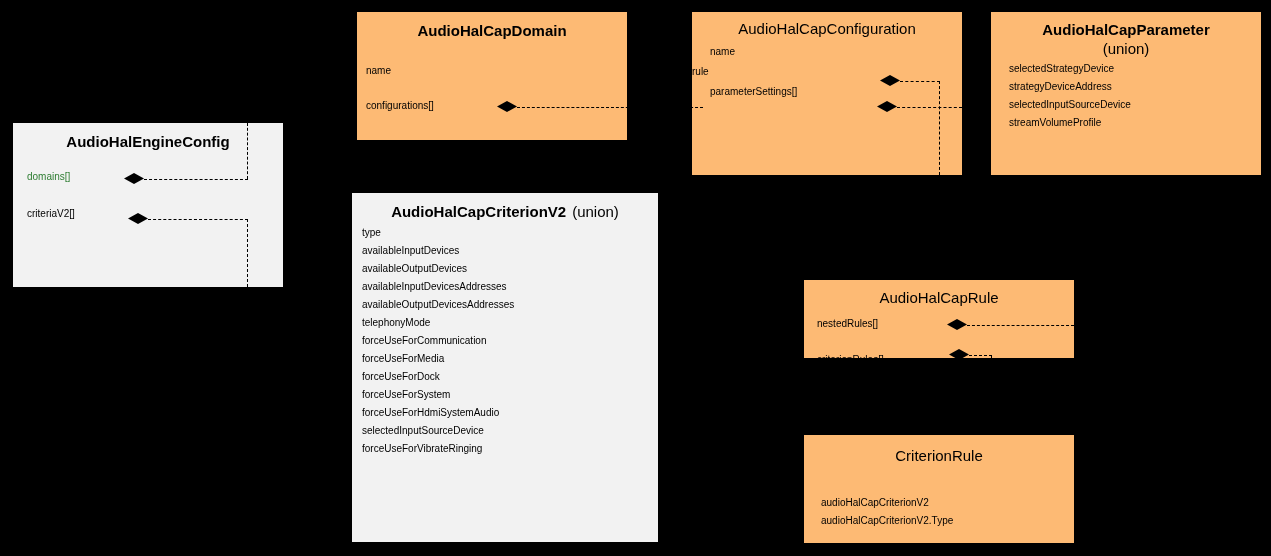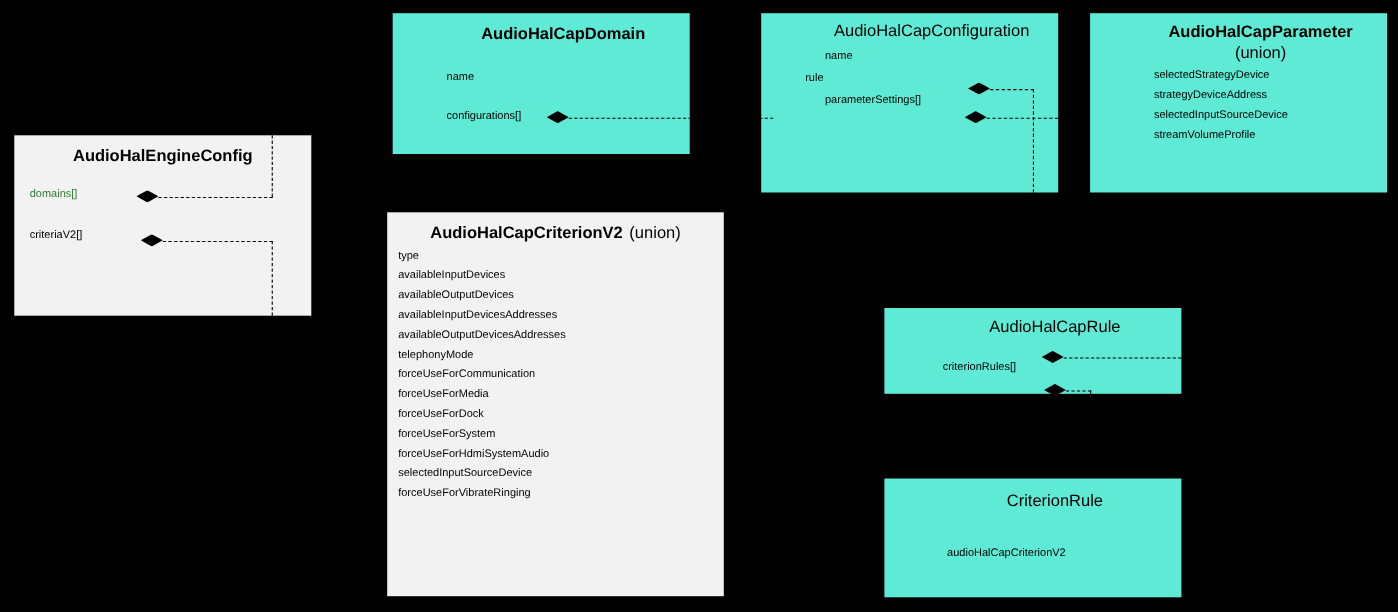--- a/index.html
+++ b/index.html
@@ -15,21 +15,21 @@
     overflow: hidden;
     font-family: "Liberation Sans", sans-serif;
     -webkit-font-smoothing: antialiased;
   }
 
   .uml-box {
     position: absolute;
     box-sizing: border-box;
     overflow: hidden;
   }
-  .uml-box.green  { background: #5eead4; padding-left: 40px; }
+  .uml-box.green  { background: #fdba74; }
   .uml-box.gray   { background: #f2f2f2; }
 
   .box-title {
     text-align: center;
     color: #000000;
     font-size: 15px;
     line-height: 18px;
     white-space: nowrap;
   }
   .box-title.bold { font-weight: bold; }
@@ -108,26 +108,28 @@
     <div class="attr" style="margin-left:10px;">forceUseForMedia</div>
     <div class="attr" style="margin-left:10px;">forceUseForDock</div>
     <div class="attr" style="margin-left:10px;">forceUseForSystem</div>
     <div class="attr" style="margin-left:10px;">forceUseForHdmiSystemAudio</div>
     <div class="attr" style="margin-left:10px;">selectedInputSourceDevice</div>
     <div class="attr" style="margin-left:10px;">forceUseForVibrateRinging</div>
   </div>
 
   <div class="uml-box green" style="left:804px; top:280px; width:270px; height:78px;">
     <div class="box-title" style="margin-top:9px;">AudioHalCapRule</div>
+    <div class="attr" style="margin-top:8px; margin-left:13px;">nestedRules[]</div>
     <div class="attr" style="margin-top:18px; margin-left:13px;">criterionRules[]</div>
   </div>
 
   <div class="uml-box green" style="left:804px; top:435px; width:270px; height:108px;">
     <div class="box-title" style="margin-top:12px;">CriterionRule</div>
     <div class="attr" style="margin-top:29px; margin-left:17px;">audioHalCapCriterionV2</div>
+    <div class="attr" style="margin-left:17px;">audioHalCapCriterionV2.Type</div>
   </div>
 
   <div class="diamond" style="left:124px; top:173px;"></div>
   <div class="dash-h" style="left:144px; top:179px; width:104px;"></div>
   <div class="dash-v" style="left:247px; top:123px; height:56px;"></div>
 
   <div class="diamond" style="left:128px; top:213px;"></div>
   <div class="dash-h" style="left:148px; top:219px; width:100px;"></div>
   <div class="dash-v" style="left:247px; top:219px; height:68px;"></div>
 

